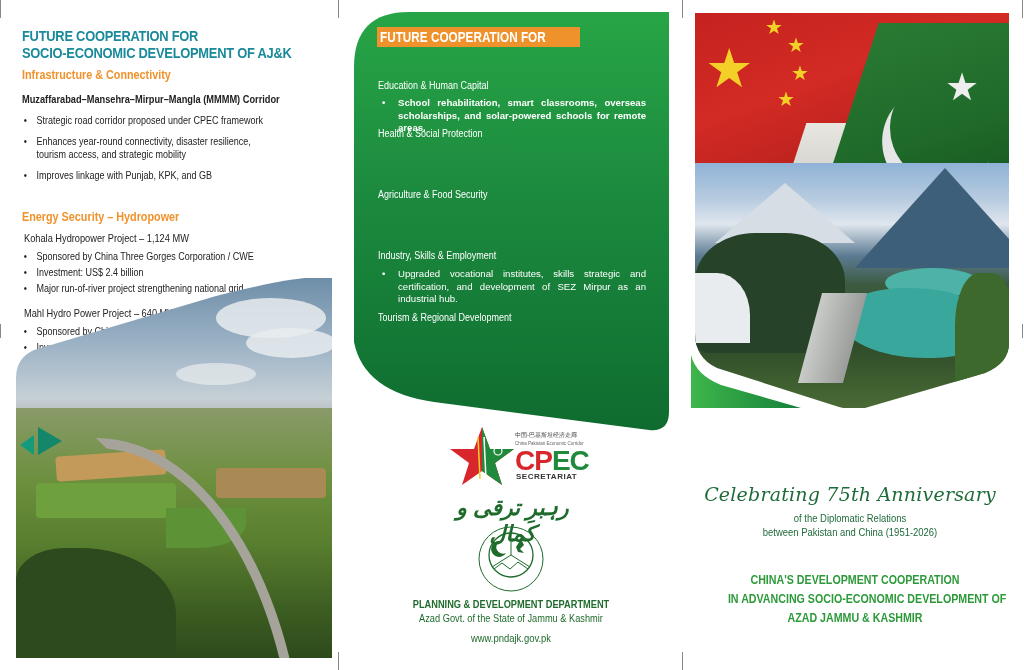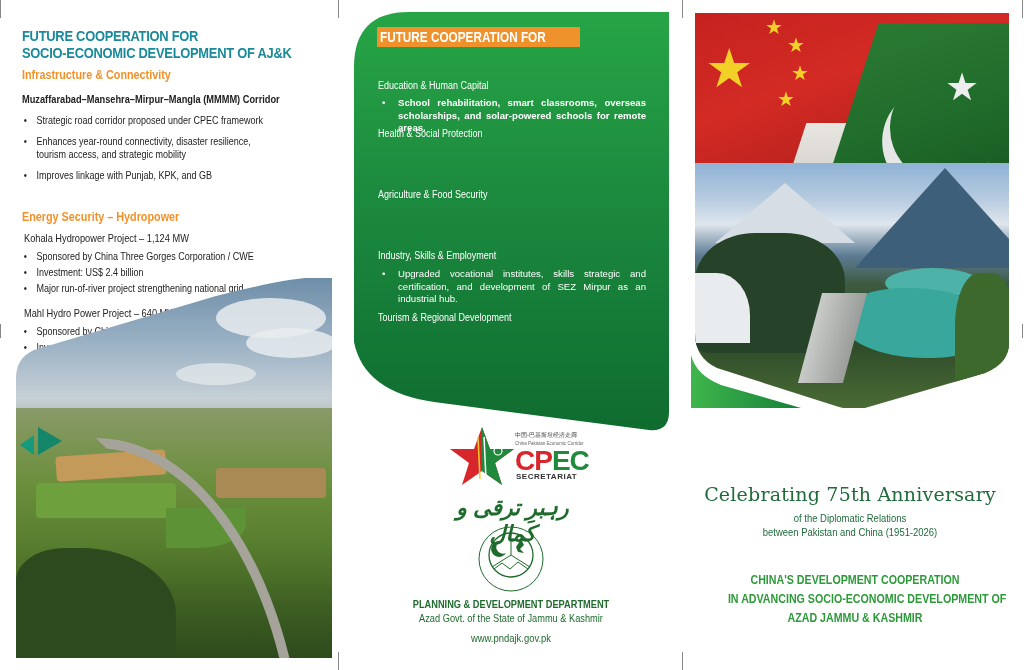--- a/index.html
+++ b/index.html
@@ -61,21 +61,21 @@
   .pk-star { position: absolute; color: #eeeeee; line-height: 1; }
   .crescent { position: absolute; left: 195px; top: 60px; width: 110px; height: 110px; border-radius: 50%; box-shadow: -12px 10px 0 0 #e6e6e6; transform: rotate(-20deg); }
   .landscape { position: absolute; left: 0; top: 150px; width: 100%; height: 245px; background: linear-gradient(180deg, #8fb2d6 0%, #b8cce0 15%, #dfe6ee 25%, #5b7a92 38%, #3c5a3e 50%, #2f4d2a 75%, #4a6b35 100%); }
   .mountain { position: absolute; width: 0; height: 0; border-style: solid; }
   .lake { position: absolute; background: #3aa79c; border-radius: 45% 55% 40% 60%; }
   .lake2 { position: absolute; background: #4db3a8; border-radius: 50%; }
   .snow { position: absolute; background: #e9ecef; }
   .trees { position: absolute; background: #26432a; border-radius: 40% 40% 10% 10%; }
   .dam { position: absolute; background: linear-gradient(90deg, #c8cbc8, #9a9d9a); }
 
-  .anniv-script { position: absolute; left: 700px; top: 483px; width: 300px; text-align: center; font-family: "DejaVu Serif", serif; font-size: 19px; color: #1f6b3a; letter-spacing: 0.2px; }
+  .anniv-script { position: absolute; left: 700px; top: 483px; width: 300px; text-align: center; font-family: "DejaVu Serif", serif; font-style: italic; font-size: 19px; color: #1f6b3a; letter-spacing: 0.2px; }
   .anniv-line { position: absolute; left: 700px; width: 300px; text-align: center; font-size: 10.5px; color: #1f6b3a; transform: scaleX(0.9); }
   .p3-title { position: absolute; left: 700px; width: 310px; text-align: center; font-weight: bold; font-size: 13px; color: #2d9a3a; line-height: 19px; white-space: nowrap; transform: scaleX(0.82); }
 </style>
 </head>
 <body>
 
 <div class="crop" style="left:0;top:0;width:1px;height:18px;"></div>
 <div class="crop" style="left:338px;top:0;width:1px;height:18px;"></div>
 <div class="crop" style="left:682px;top:0;width:1px;height:18px;"></div>
 <div class="crop" style="left:1022px;top:0;width:1px;height:18px;"></div>

